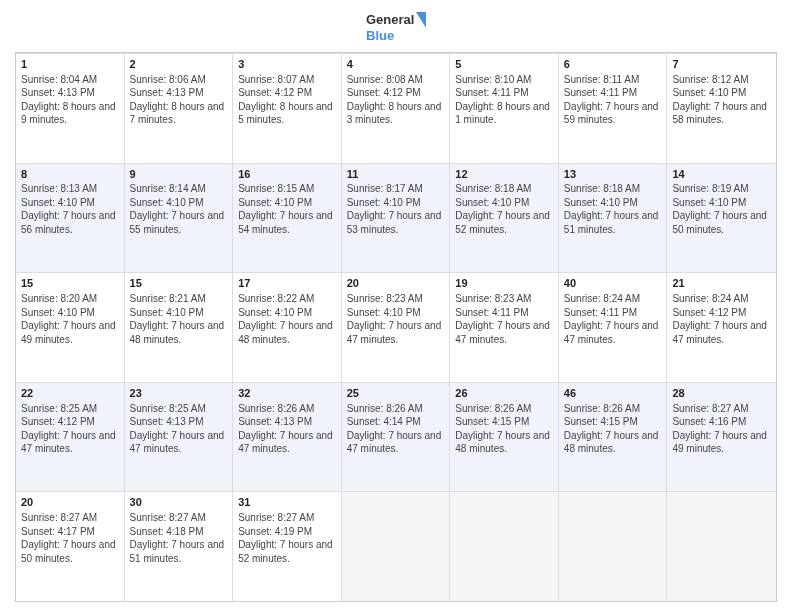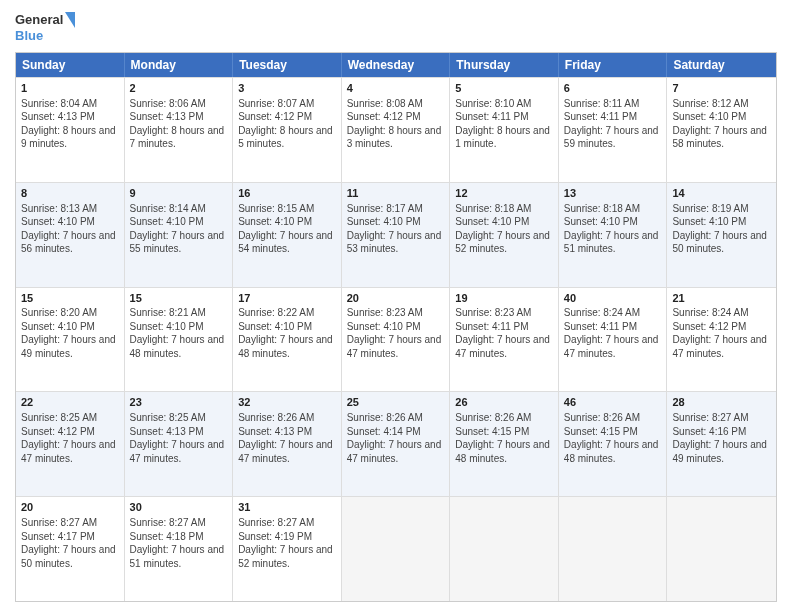--- a/index.html
+++ b/index.html
@@ -13,21 +13,21 @@
     .page {
       width: 792px;
       height: 612px;
       padding: 10px 15px;
       display: flex;
       flex-direction: column;
     }
     .header {
       display: flex;
       align-items: flex-start;
-      justify-content: flex-start;
+      justify-content: center;
       margin-bottom: 6px;
     }
     .logo {
       display: flex;
       align-items: center;
       gap: 4px;
     }
     .title-block {
       text-align: right;
     }
@@ -111,29 +111,20 @@
   </svg>
 </div>
     <div class="title-block">
       <div class="month-title"></div>
       <div class="location"></div>
     </div>
   </div>
 
   <div class="calendar">
 
-    <div class="cal-header">
-    <div class="cal-header-cell">Sunday</div>
-        <div class="cal-header-cell">Monday</div>
-        <div class="cal-header-cell">Tuesday</div>
-        <div class="cal-header-cell">Wednesday</div>
-        <div class="cal-header-cell">Thursday</div>
-        <div class="cal-header-cell">Friday</div>
-        <div class="cal-header-cell">Saturday</div>
-      </div>
 
     <div class="cal-body">
     <div class="cal-row">
           <div class="cal-cell"><span class="day-number">1</span><span class="cell-text">Sunrise: 8:04 AM<br>Sunset: 4:13 PM<br>Daylight: 8 hours and 9 minutes.</span></div>
           <div class="cal-cell"><span class="day-number">2</span><span class="cell-text">Sunrise: 8:06 AM<br>Sunset: 4:13 PM<br>Daylight: 8 hours and 7 minutes.</span></div>
           <div class="cal-cell"><span class="day-number">3</span><span class="cell-text">Sunrise: 8:07 AM<br>Sunset: 4:12 PM<br>Daylight: 8 hours and 5 minutes.</span></div>
           <div class="cal-cell"><span class="day-number">4</span><span class="cell-text">Sunrise: 8:08 AM<br>Sunset: 4:12 PM<br>Daylight: 8 hours and 3 minutes.</span></div>
           <div class="cal-cell"><span class="day-number">5</span><span class="cell-text">Sunrise: 8:10 AM<br>Sunset: 4:11 PM<br>Daylight: 8 hours and 1 minute.</span></div>
           <div class="cal-cell"><span class="day-number">6</span><span class="cell-text">Sunrise: 8:11 AM<br>Sunset: 4:11 PM<br>Daylight: 7 hours and 59 minutes.</span></div>
           <div class="cal-cell"><span class="day-number">7</span><span class="cell-text">Sunrise: 8:12 AM<br>Sunset: 4:10 PM<br>Daylight: 7 hours and 58 minutes.</span></div>

